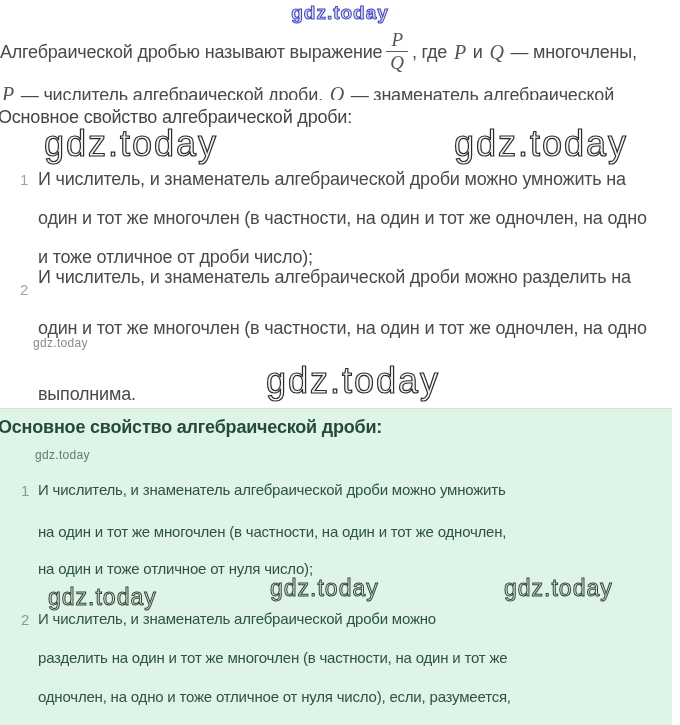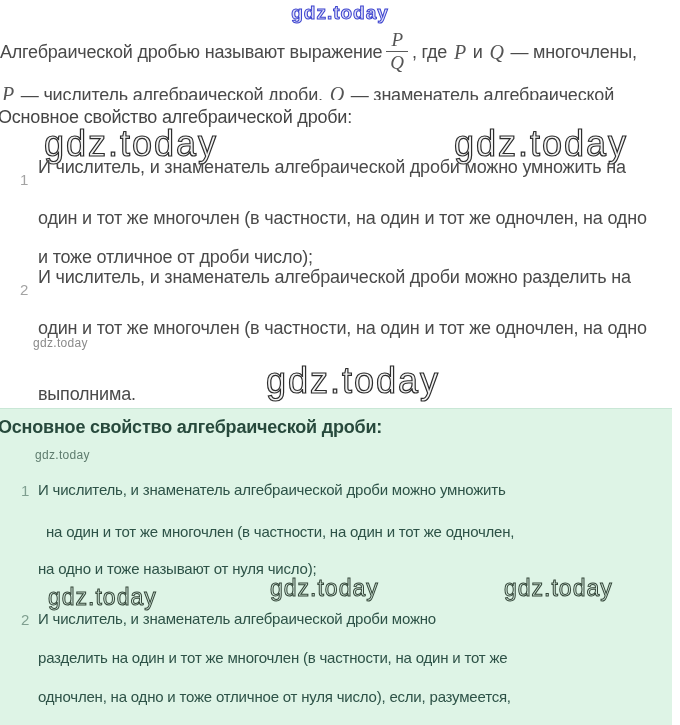--- a/index.html
+++ b/index.html
@@ -104,41 +104,41 @@
   <div class="clip-line">
     <span class="mi">P</span><span> — числитель алгебраической дроби, </span><span class="mi">Q</span><span> — знаменатель алгебраической</span>
   </div>
 
   <div class="heading" style="top:106px;left:-2px;">Основное свойство алгебраической дроби:</div>
 
   <div class="wm wm-big" style="top:126px;left:44px;">gdz.today</div>
   <div class="wm wm-big" style="top:126px;left:454px;">gdz.today</div>
 
   <div class="num" style="top:169px;left:20px;">1</div>
-  <div class="line" style="top:156px;left:38px;text-align:center;">И числитель, и знаменатель алгебраической дроби можно умножить на</div>
+  <div class="line" style="top:168px;left:38px;text-align:center;">И числитель, и знаменатель алгебраической дроби можно умножить на</div>
   <div class="line" style="top:207px;left:38px;">один и тот же многочлен (в частности, на один и тот же одночлен, на одно</div>
   <div class="line" style="top:246px;left:38px;">и тоже отличное от дроби число);</div>
 
   <div class="num" style="top:279px;left:20px;">2</div>
   <div class="line" style="top:266px;left:38px;">И числитель, и знаменатель алгебраической дроби можно разделить на</div>
   <div class="line" style="top:317px;left:38px;">один и тот же многочлен (в частности, на один и тот же одночлен, на одно</div>
   <div class="wm wm-small on-white" style="top:336px;left:33px;">gdz.today</div>
   <div class="line" style="top:383px;left:38px;">выполнима.</div>
 
   <div class="wm wm-big" style="top:363px;left:266px;">gdz.today</div>
 
   <div class="green-panel"></div>
 
   <div class="g-heading" style="top:416px;left:-2px;">Основное свойство алгебраической дроби:</div>
   <div class="wm wm-small on-green" style="top:448px;left:35px;">gdz.today</div>
 
   <div class="g-num" style="top:480px;left:21px;">1</div>
   <div class="g-line" style="top:479px;left:38px;">И числитель, и знаменатель алгебраической дроби можно умножить</div>
-  <div class="g-line" style="top:521px;left:38px;margin-left:8px;">на один и тот же многочлен (в частности, на один и тот же одночлен,</div>
-  <div class="g-line" style="top:558px;left:38px;">на одно и тоже называют от нуля число);</div>
+  <div class="g-line" style="top:521px;left:38px;">на один и тот же многочлен (в частности, на один и тот же одночлен,</div>
+  <div class="g-line" style="top:558px;left:38px;">на один и тоже отличное от нуля число);</div>
 
   <div class="wm wm-med" style="top:586px;left:48px;">gdz.today</div>
   <div class="wm wm-med" style="top:577px;left:270px;">gdz.today</div>
   <div class="wm wm-med" style="top:577px;left:504px;">gdz.today</div>
 
   <div class="g-num" style="top:609px;left:21px;">2</div>
   <div class="g-line" style="top:608px;left:38px;">И числитель, и знаменатель алгебраической дроби можно</div>
   <div class="g-line" style="top:686px;left:38px;">одночлен, на одно и тоже отличное от нуля число), если, разумеется,</div>
   <div class="g-line" style="top:647px;left:38px;">разделить на один и тот же многочлен (в частности, на один и тот же</div>
 

